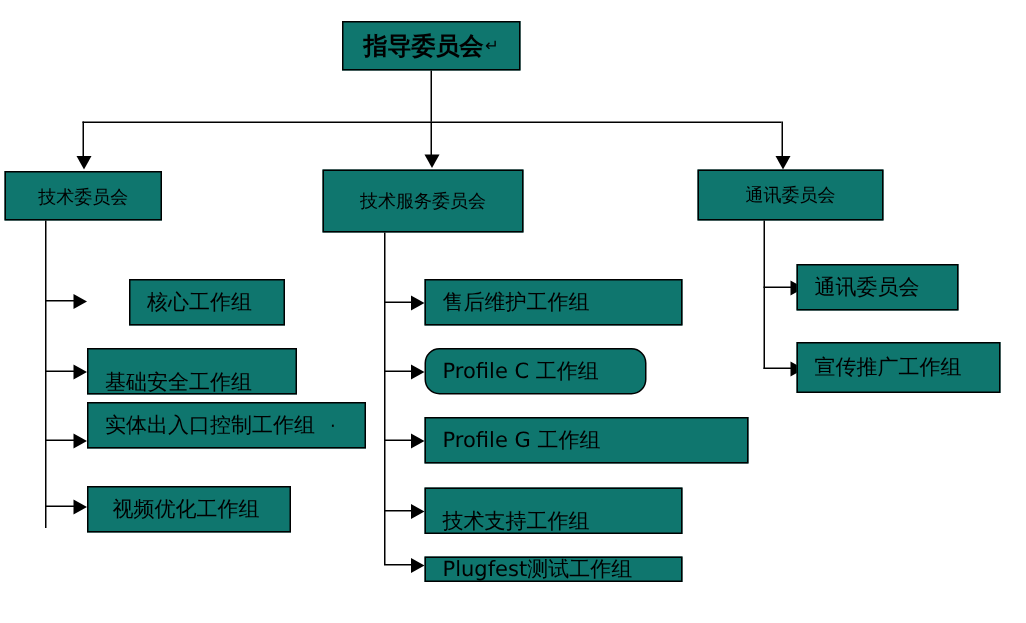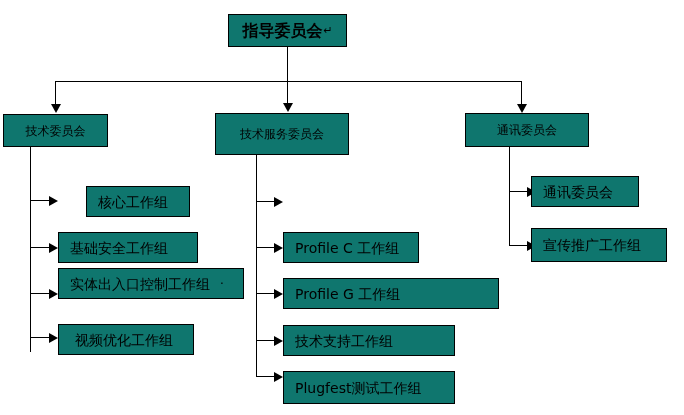--- a/index.html
+++ b/index.html
@@ -120,63 +120,66 @@
   <div class="vline" style="left:30px; top:147px; width:1px; height:205px;"></div>
 
   <div class="hline" style="left:30px; top:200px; width:20px; height:1px;"></div>
   <div class="arrow-right" style="left:49px; top:196px;"></div>
   <div class="node level-3" style="left:58px; top:186px; width:104px; height:31px;margin-left:28px;">
     <span class="node-label">核心工作组</span>
   </div>
 
   <div class="hline" style="left:30px; top:247px; width:20px; height:1px;"></div>
   <div class="arrow-right" style="left:49px; top:243px;"></div>
-  <div class="node level-3" style="left:58px; top:232px; width:140px; height:31px;">
+  <div class="node level-3" style="left:58px; top:232px; width:140px; height:31px;align-items:flex-end;">
     <span class="node-label">基础安全工作组</span>
   </div>
 
   <div class="hline" style="left:30px; top:293px; width:20px; height:1px;"></div>
   <div class="arrow-right" style="left:49px; top:289px;"></div>
   <div class="node level-3" style="left:58px; top:268px; width:186px; height:31px;">
     <span class="node-label">实体出入口控制工作组</span>
       <span class="trailing-mark">·</span>
   </div>
 
   <div class="hline" style="left:30px; top:337px; width:20px; height:1px;"></div>
   <div class="arrow-right" style="left:49px; top:333px;"></div>
   <div class="node level-3" style="left:58px; top:324px; width:136px; height:31px;padding-left:16px;">
     <span class="node-label">视频优化工作组</span>
   </div>
 
   <div class="vline" style="left:256px; top:155px; width:1px; height:221px;"></div>
 
   <div class="hline" style="left:256px; top:201px; width:20px; height:1px;"></div>
   <div class="arrow-right" style="left:274px; top:197px;"></div>
+  <div class="node level-3" style="left:283px; top:186px; width:172px; height:31px;">
+    <span class="node-label">售后维护工作组</span>
+  </div>
 
   <div class="hline" style="left:256px; top:247px; width:20px; height:1px;"></div>
   <div class="arrow-right" style="left:274px; top:243px;"></div>
-  <div class="node level-3" style="left:283px; top:232px; width:136px; height:31px;">
+  <div class="node level-3" style="left:283px; top:232px; width:148px; height:31px;border-radius:10px;">
     <span class="node-label">Profile C 工作组</span>
   </div>
 
   <div class="hline" style="left:256px; top:293px; width:20px; height:1px;"></div>
   <div class="arrow-right" style="left:274px; top:289px;"></div>
   <div class="node level-3" style="left:283px; top:278px; width:216px; height:31px;">
     <span class="node-label">Profile G 工作组</span>
   </div>
 
   <div class="hline" style="left:256px; top:340px; width:20px; height:1px;"></div>
   <div class="arrow-right" style="left:274px; top:336px;"></div>
-  <div class="node level-3" style="left:283px; top:325px; width:172px; height:31px;">
+  <div class="node level-3" style="left:283px; top:325px; width:172px; height:31px;align-items:flex-end;">
     <span class="node-label">技术支持工作组</span>
   </div>
 
   <div class="hline" style="left:256px; top:376px; width:20px; height:1px;"></div>
   <div class="arrow-right" style="left:274px; top:372px;"></div>
-  <div class="node level-3" style="left:283px; top:371px; width:172px; height:33px;">
+  <div class="node level-3" style="left:283px; top:371px; width:172px; height:17px;">
     <span class="node-label">Plugfest测试工作组</span>
   </div>
 
   <div class="vline" style="left:509px; top:147px; width:1px; height:99px;"></div>
 
   <div class="hline" style="left:509px; top:191px; width:20px; height:1px;"></div>
   <div class="arrow-right" style="left:527px; top:187px;"></div>
   <div class="node level-3" style="left:531px; top:176px; width:108px; height:31px;">
     <span class="node-label">通讯委员会</span>
   </div>

